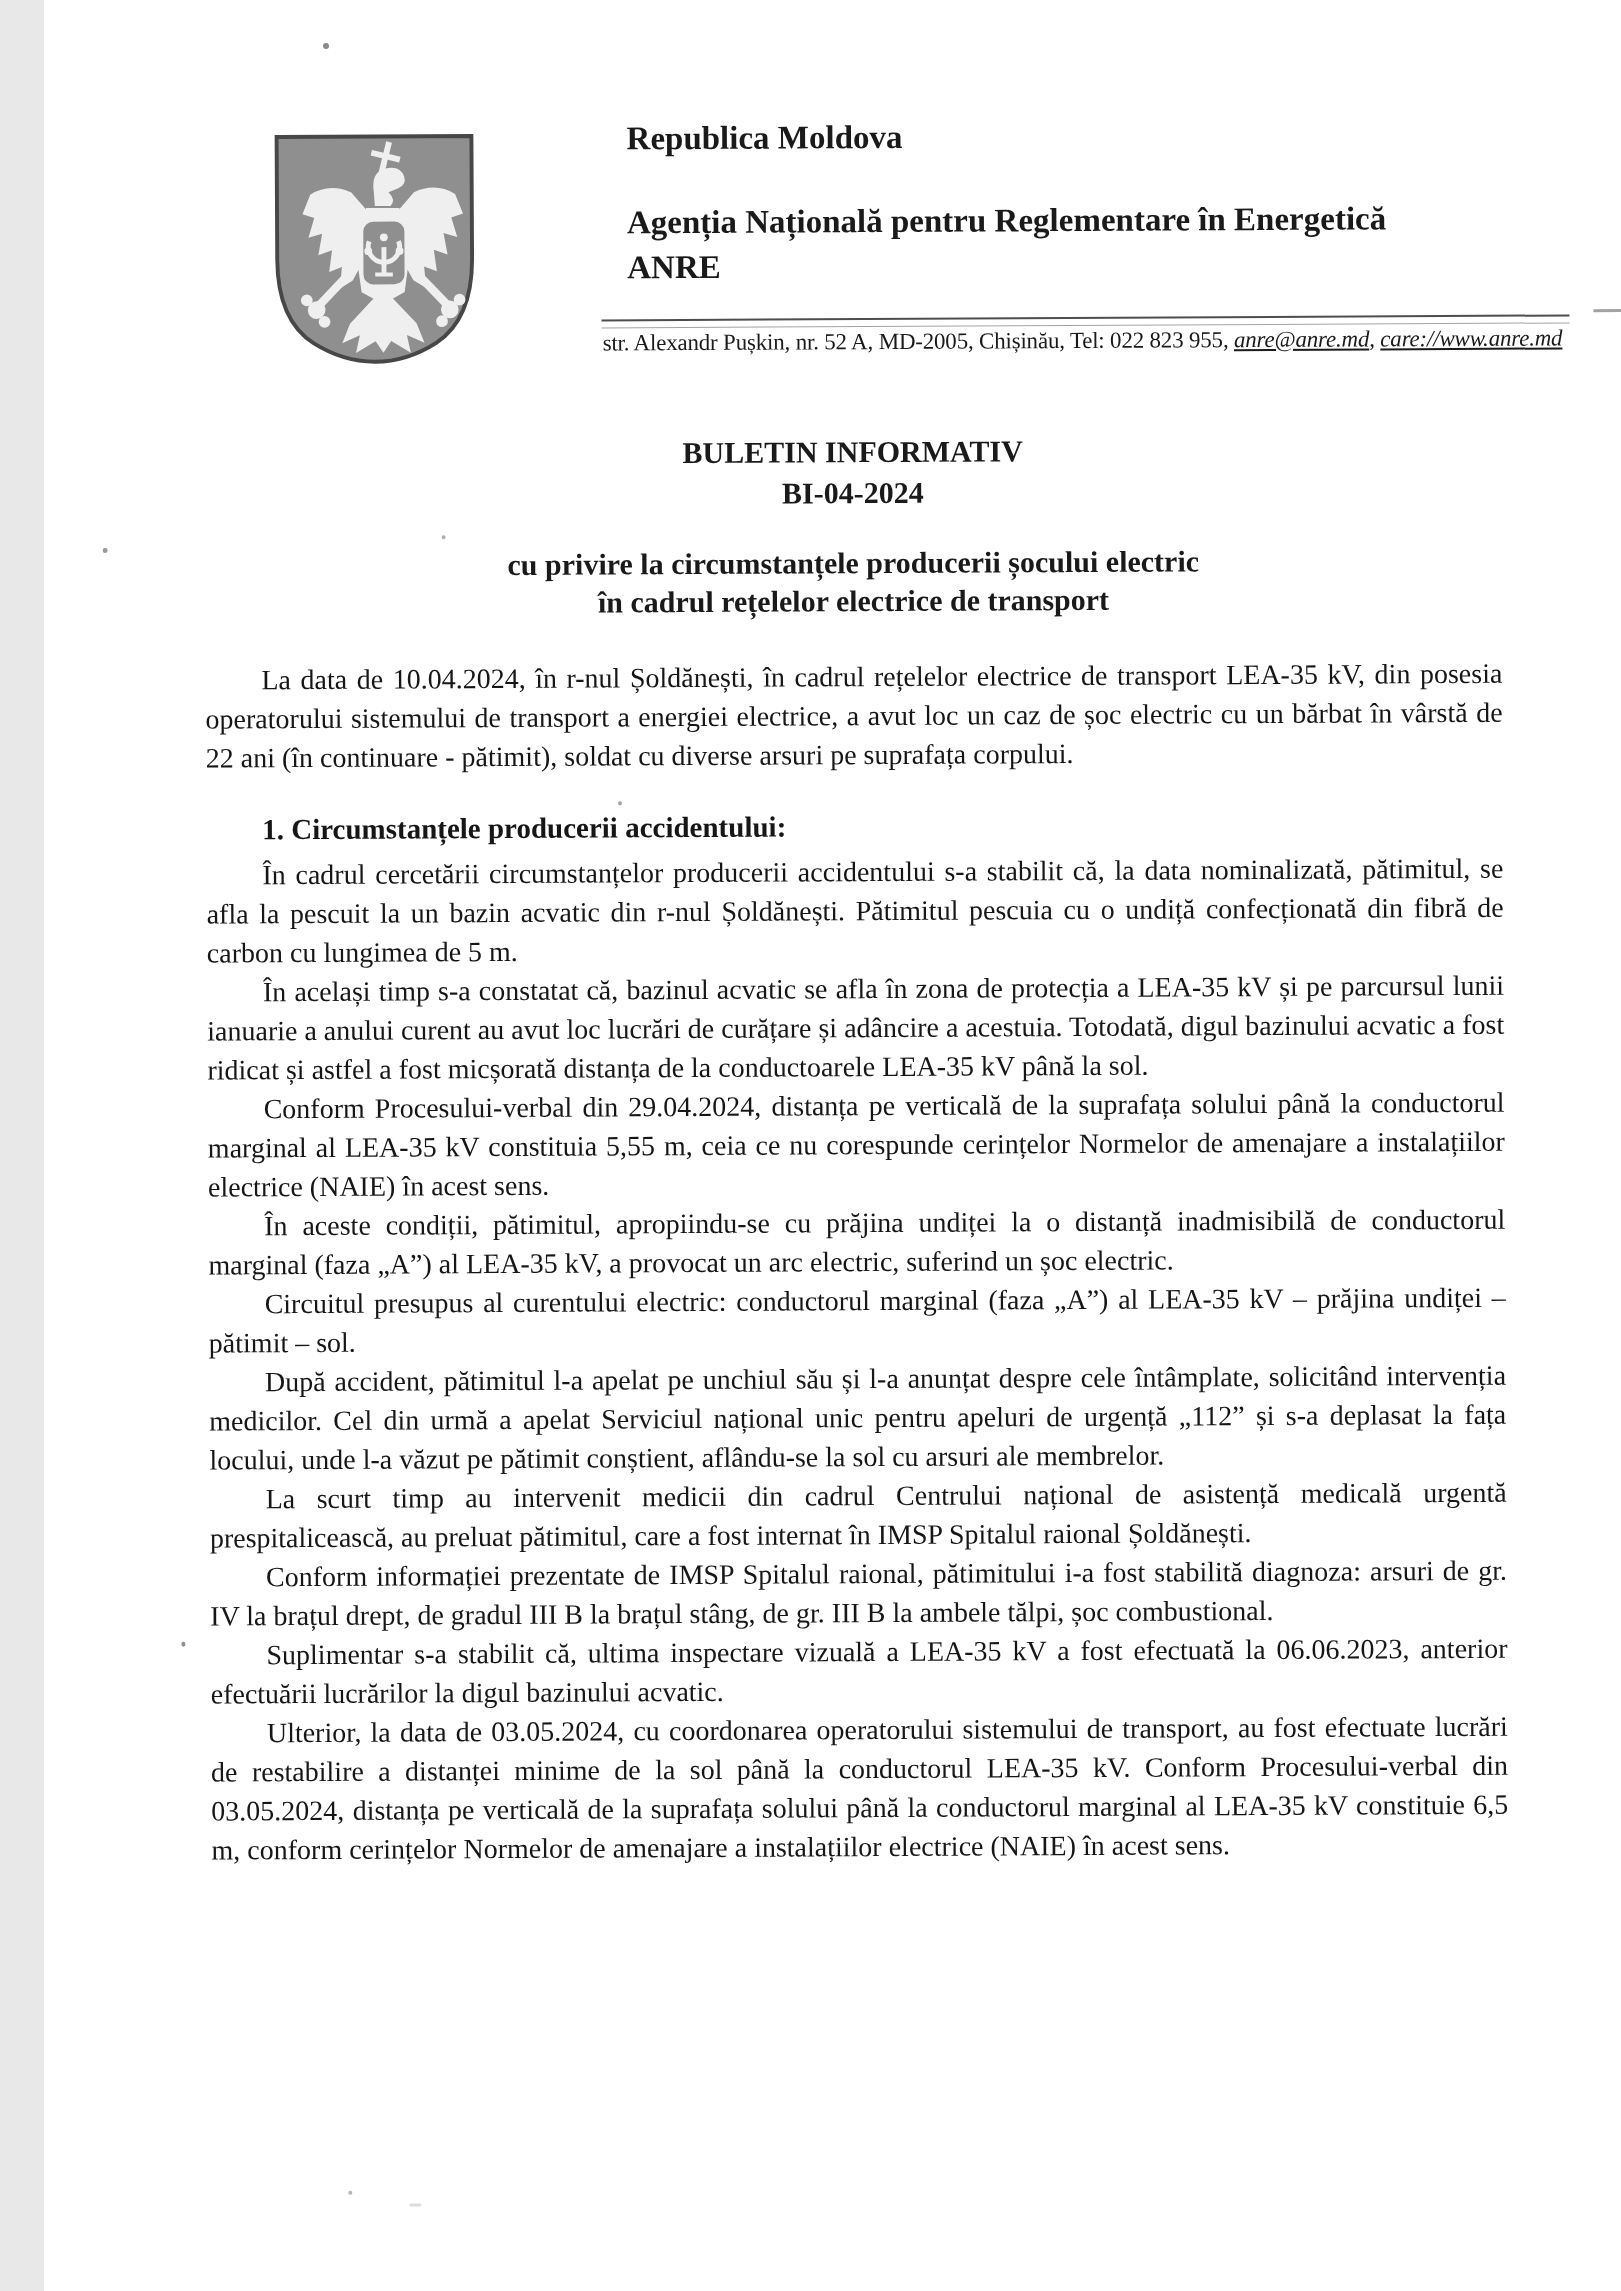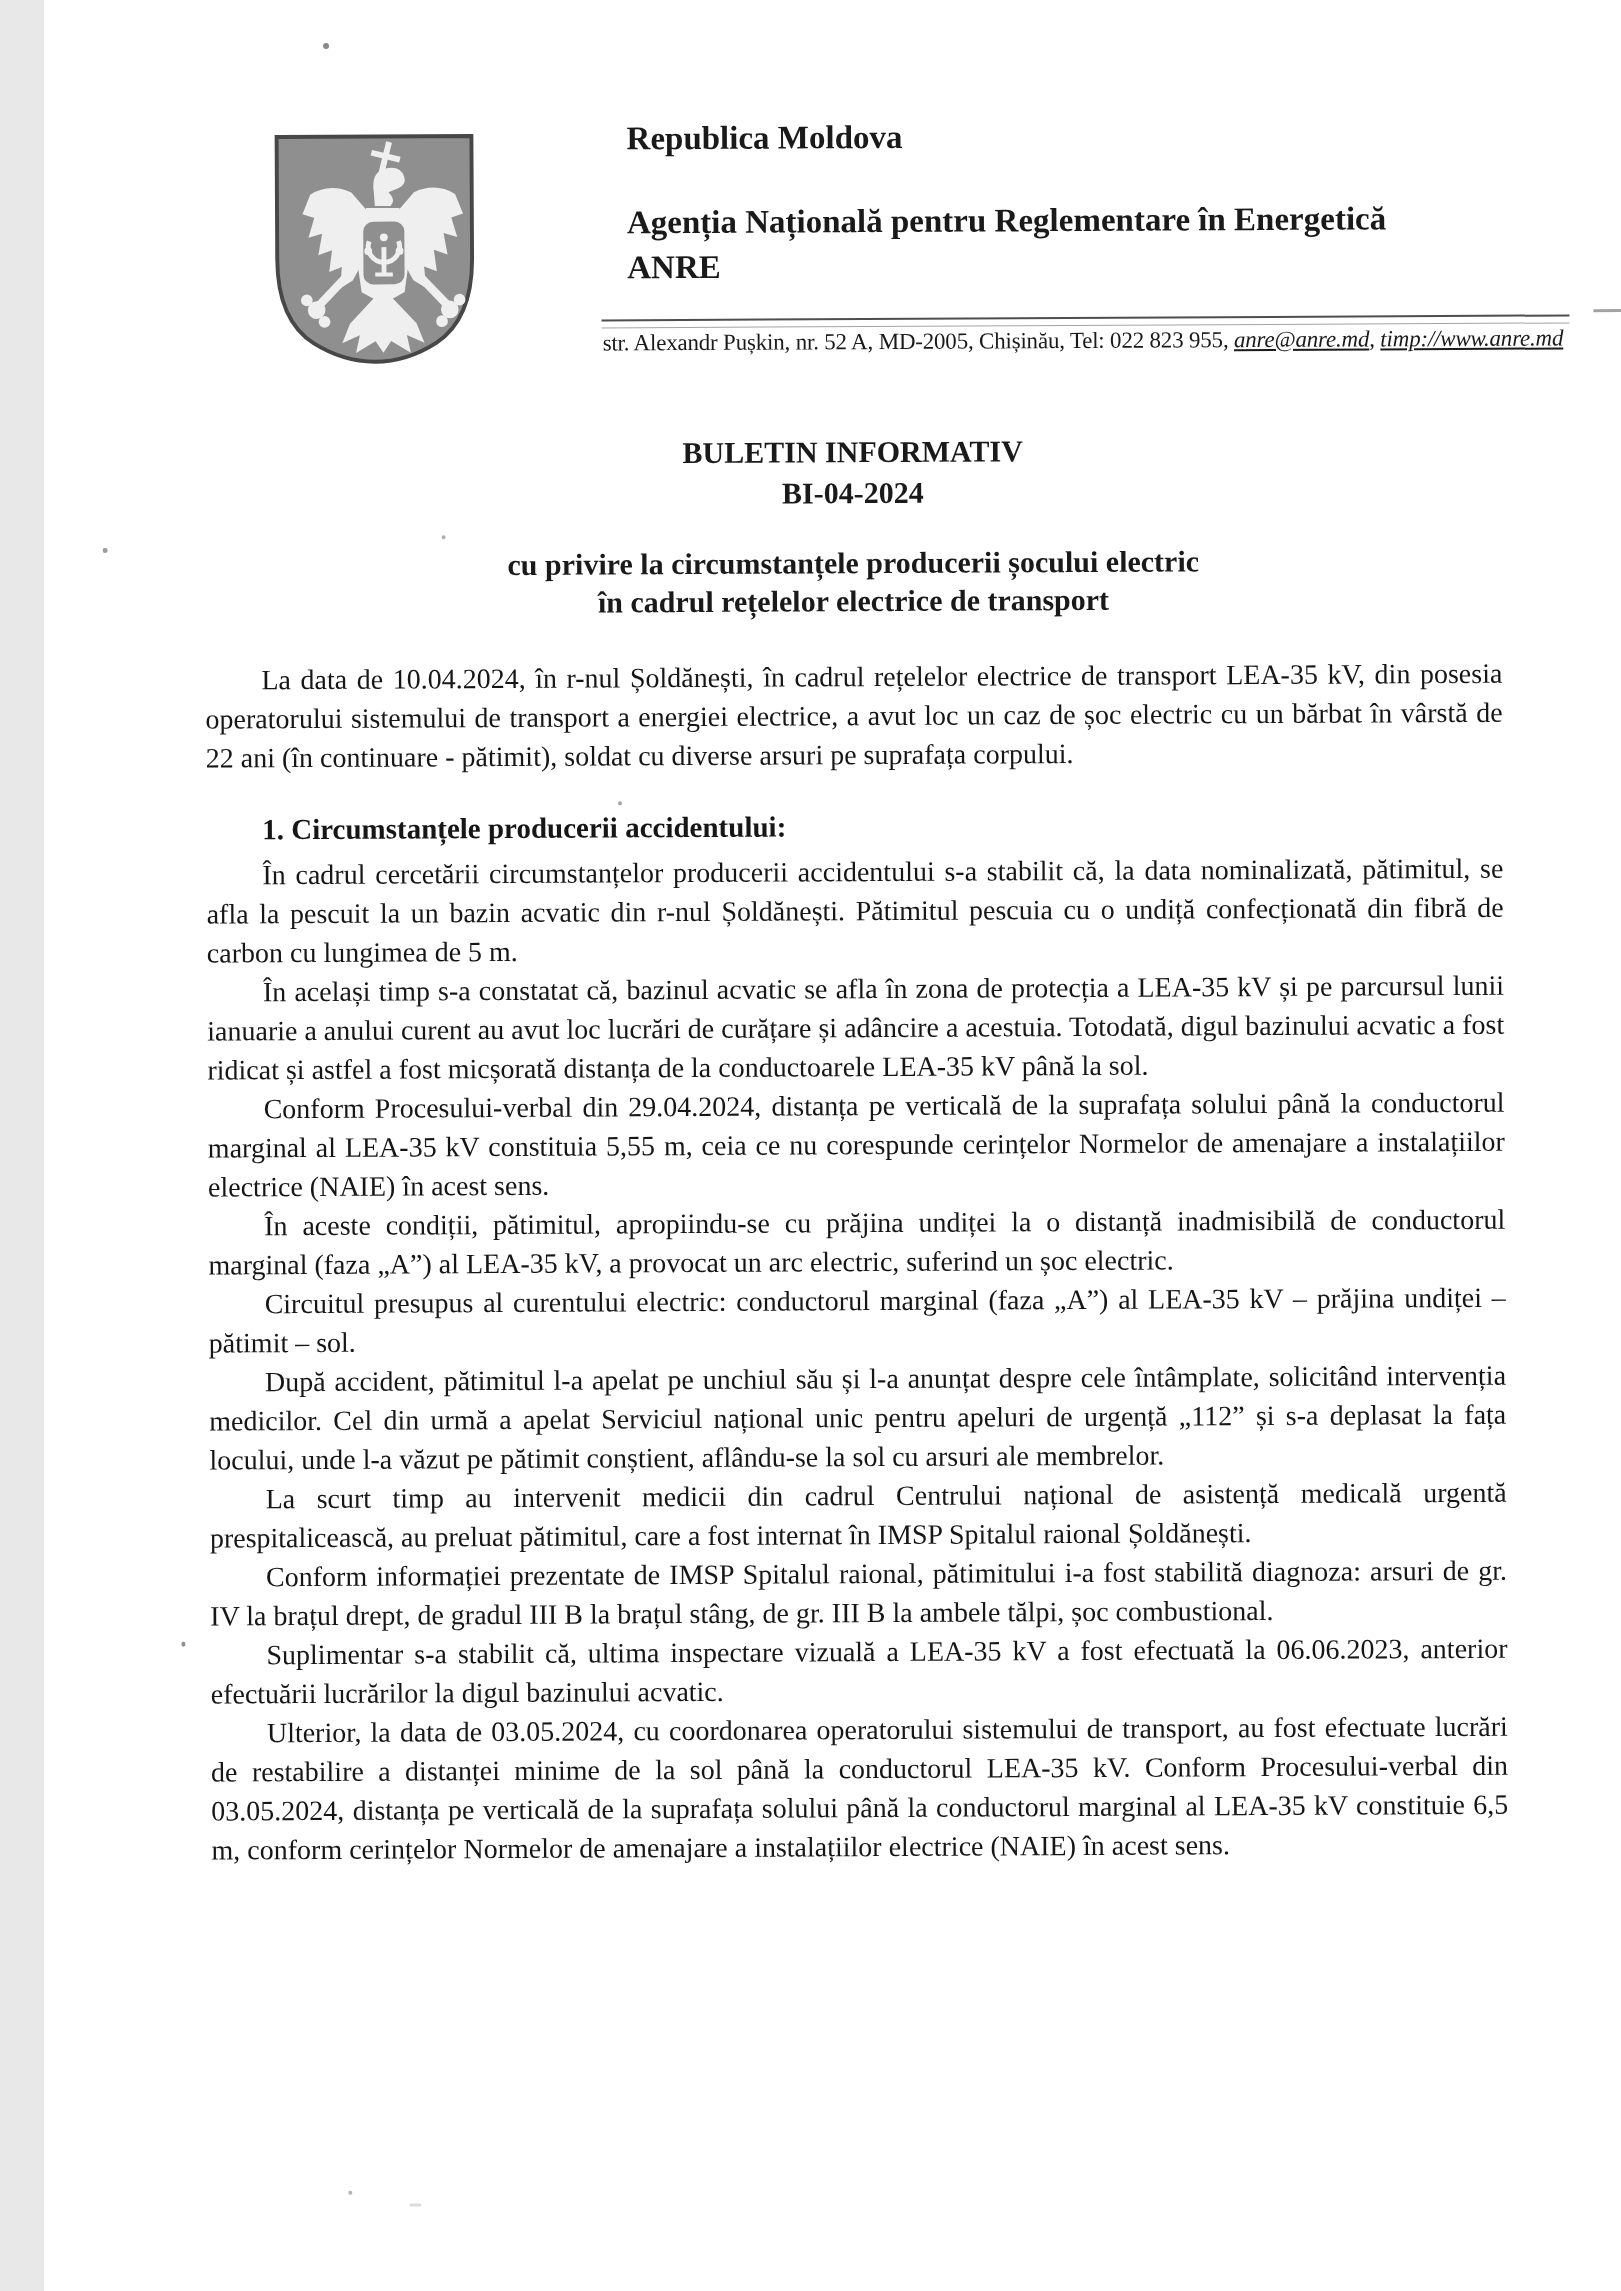--- a/index.html
+++ b/index.html
@@ -109,21 +109,21 @@
     </svg>
 
     <div class="hdr-country">Republica Moldova</div>
     <div class="hdr-agency">
       <div>Agenția Națională pentru Reglementare în Energetică</div>
       <div>ANRE</div>
     </div>
     <div class="hdr-rule"></div>
     <div class="hdr-rule-dash"></div>
     <div class="hdr-address">
-      <span>str. Alexandr Pușkin, nr. 52 A, MD-2005, Chișinău, Tel: 022 823 955, </span><span class="lnk">anre@anre.md</span><span>, </span><span class="lnk">timp://www.anre.md</span>
+      <span>str. Alexandr Pușkin, nr. 52 A, MD-2005, Chișinău, Tel: 022 823 955, </span><span class="lnk">anre@anre.md</span><span>, </span><span class="lnk">care://www.anre.md</span>
     </div>
 
     <div class="doc-title">
       <div>BULETIN INFORMATIV</div>
       <div>BI-04-2024</div>
     </div>
     <div class="doc-subtitle">
       <div>cu privire la circumstanțele producerii șocului electric</div>
       <div>în cadrul rețelelor electrice de transport</div>
     </div>

